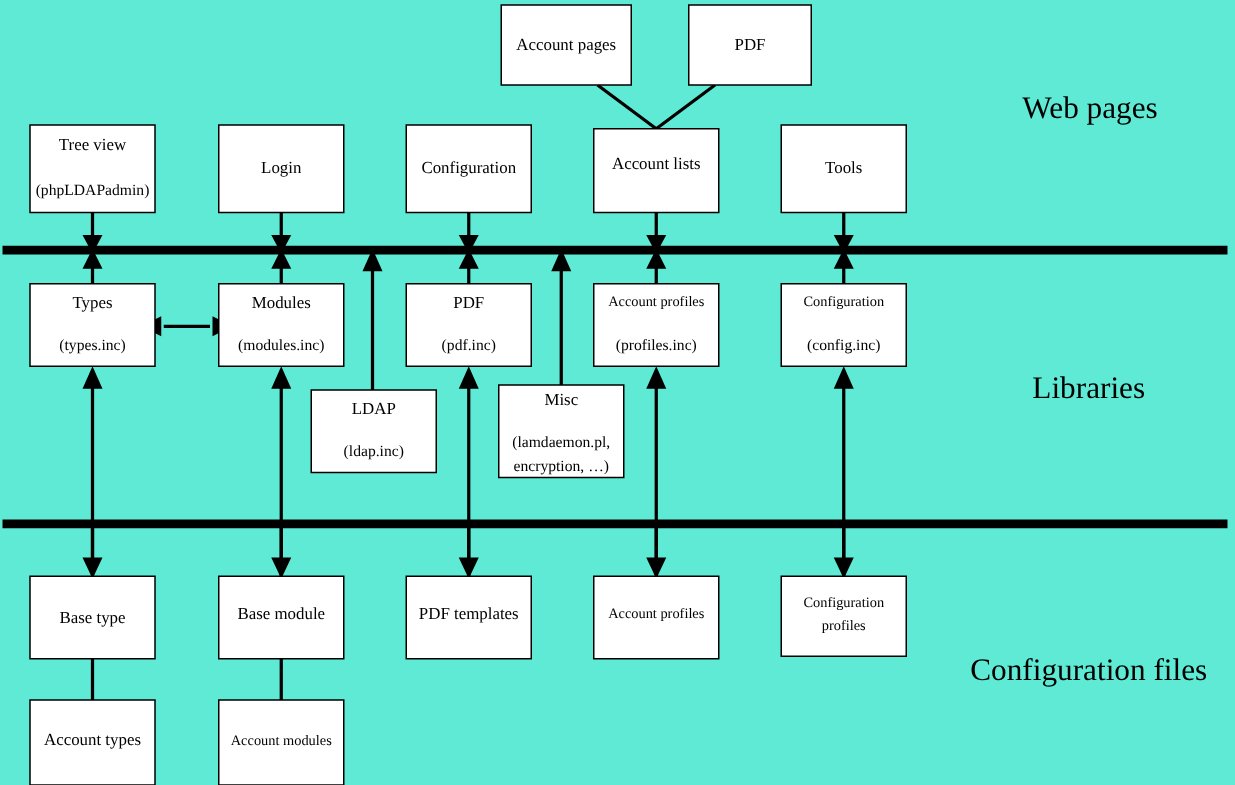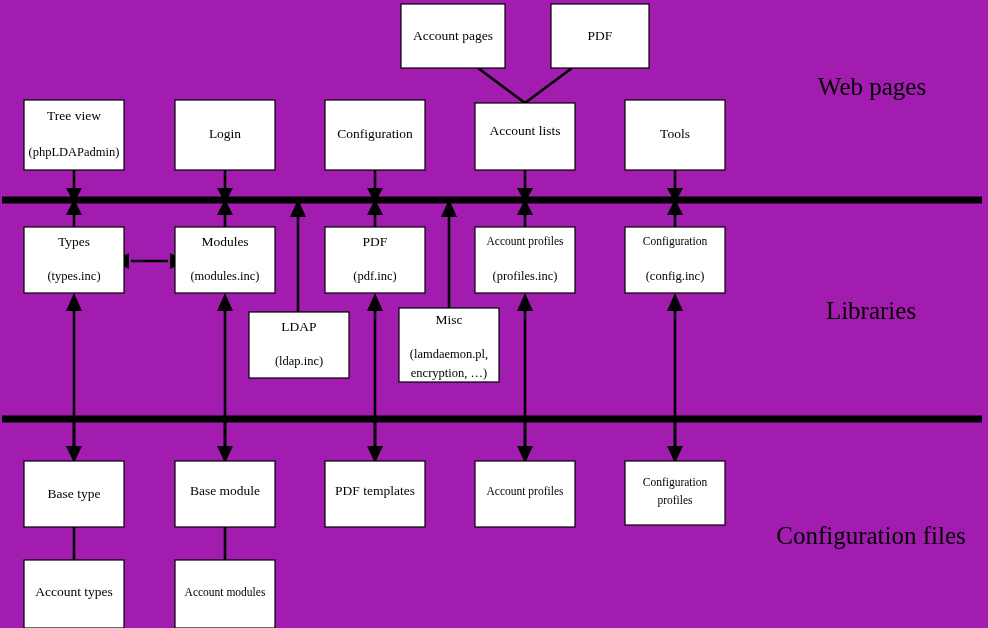--- a/index.html
+++ b/index.html
@@ -4,21 +4,21 @@
 <style>
   html, body {
     margin: 0;
     padding: 0;
     background: #ffffff;
   }
   #diagram-root {
     position: relative;
     width: 988px;
     height: 628px;
-    background: #a21caf;
+    background: #5eead4;
     font-family: "Liberation Serif", "DejaVu Serif", serif;
     overflow: hidden;
   }
   svg.canvas {
     position: absolute;
     top: 0;
     left: 0;
     width: 988px;
     height: 628px;
   }

